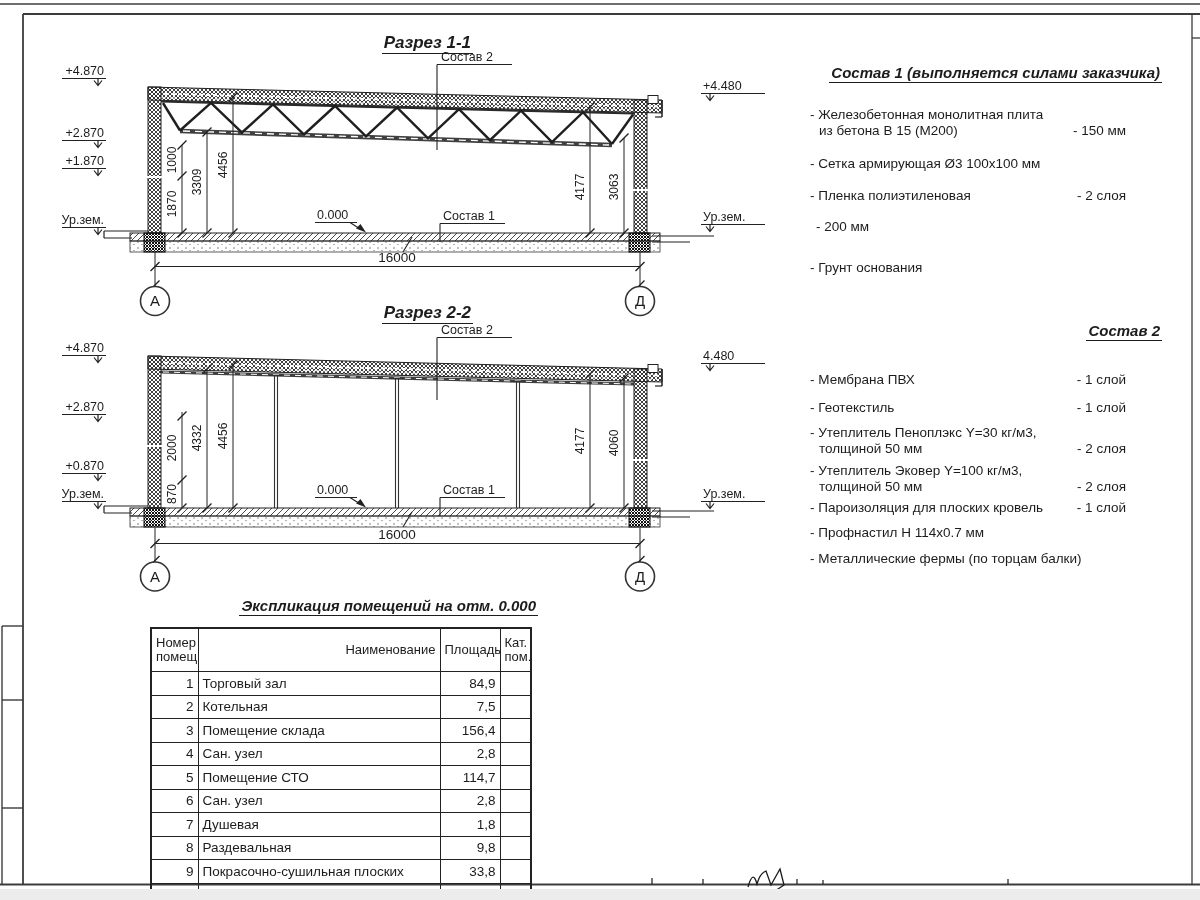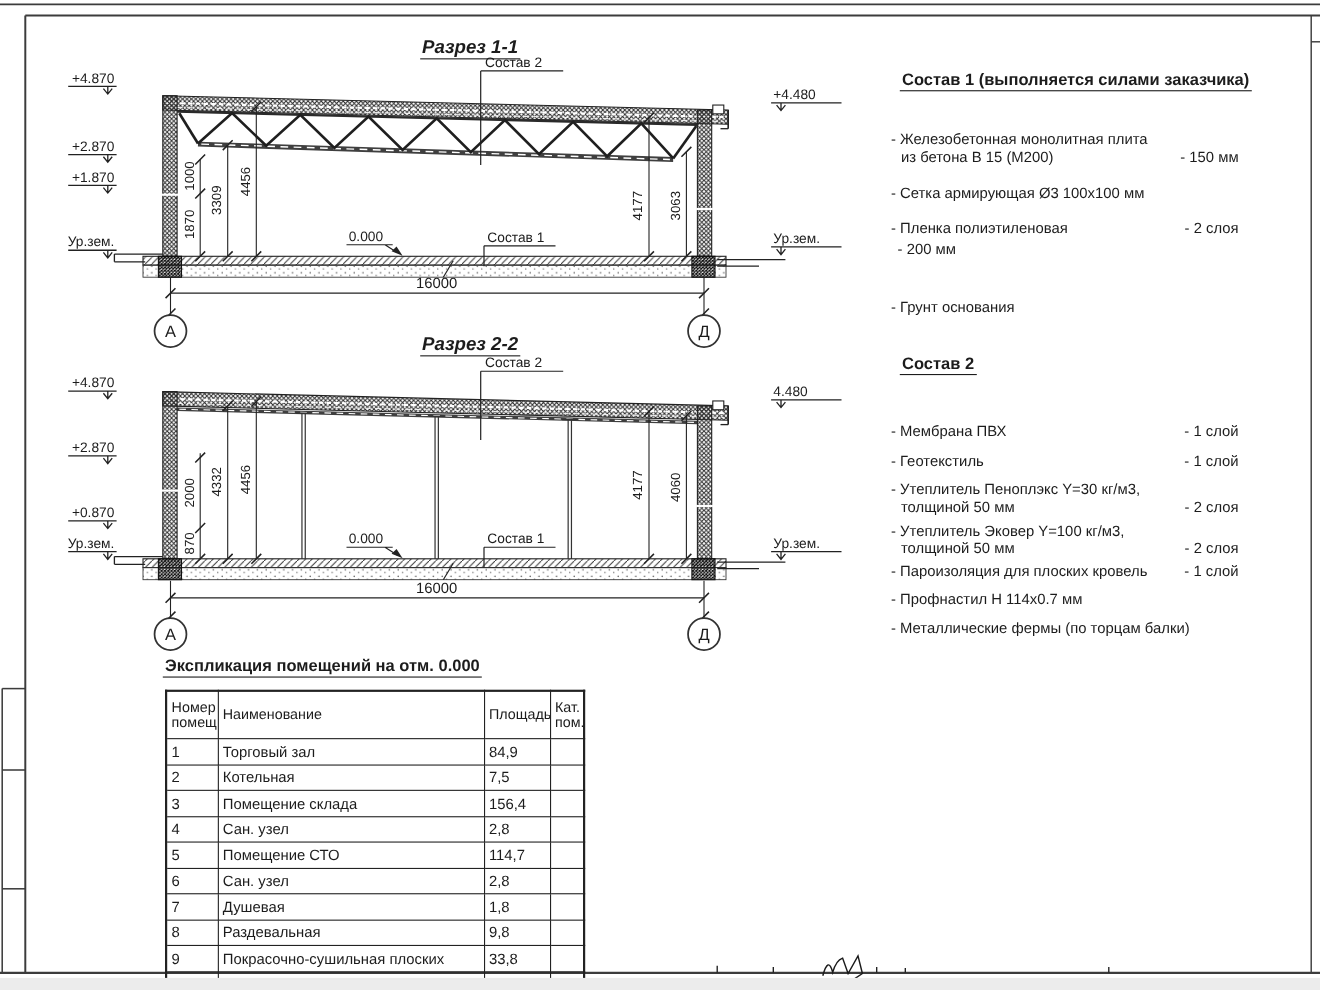--- a/index.html
+++ b/index.html
@@ -2,33 +2,33 @@
 <html><head>
 <meta charset="utf-8">
 <style>
   html,body{margin:0;padding:0;}
   body{width:1200px;height:900px;position:relative;background:#fff;
        font-family:"Liberation Sans",sans-serif;color:#1c1c1c;overflow:hidden;}
   .abs{position:absolute;}
   svg text{font-family:"Liberation Sans",sans-serif;fill:#1c1c1c;}
   .sec-title{font-size:17px;font-weight:bold;font-style:italic;text-align:right;}
   .sec-title span{border-bottom:1.6px solid #1c1c1c;padding:0 2px 1px 2px;}
-  .blk-title{font-size:15px;font-weight:bold;text-align:left;}
+  .blk-title{font-size:15px;font-weight:bold;font-style:italic;text-align:right;}
   .blk-title span{border-bottom:1.5px solid #1c1c1c;padding:0 2px 1px 2px;}
   .sost-item{position:absolute;display:flex;width:316px;justify-content:space-between;
              align-items:flex-end;font-size:13.5px;line-height:16px;}
-  .sost-text{flex:1;margin-top:12px;}
+  .sost-text{flex:1;}
   .sost-text .l2{display:block;padding-left:9px;}
   .sost-val{white-space:nowrap;padding-left:6px;}
   table.ex{border-collapse:collapse;table-layout:fixed;width:380px;font-size:13.5px;}
   table.ex th,table.ex td{border:1.5px solid #222;padding:0 4px;overflow:hidden;white-space:nowrap;}
   table.ex{border:2px solid #222;}
   table.ex th{height:42px;font-weight:normal;font-size:13px;line-height:14px;}
   table.ex td{height:22.5px;}
-  td.c,th.c{text-align:left;}
+  td.c,th.c{text-align:right;}
   td.l{text-align:left;padding-left:7px;}
   .smallhdr{font-size:12.5px;line-height:13.5px;}
   .graybar{background:#ececec;}
 </style>
 </head>
 <body>
 
 <svg class="abs" style="left:0;top:0" width="1200" height="900" viewBox="0 0 1200 900">
   <defs>
     <pattern id="roofHatch" width="4" height="4" patternUnits="userSpaceOnUse">

